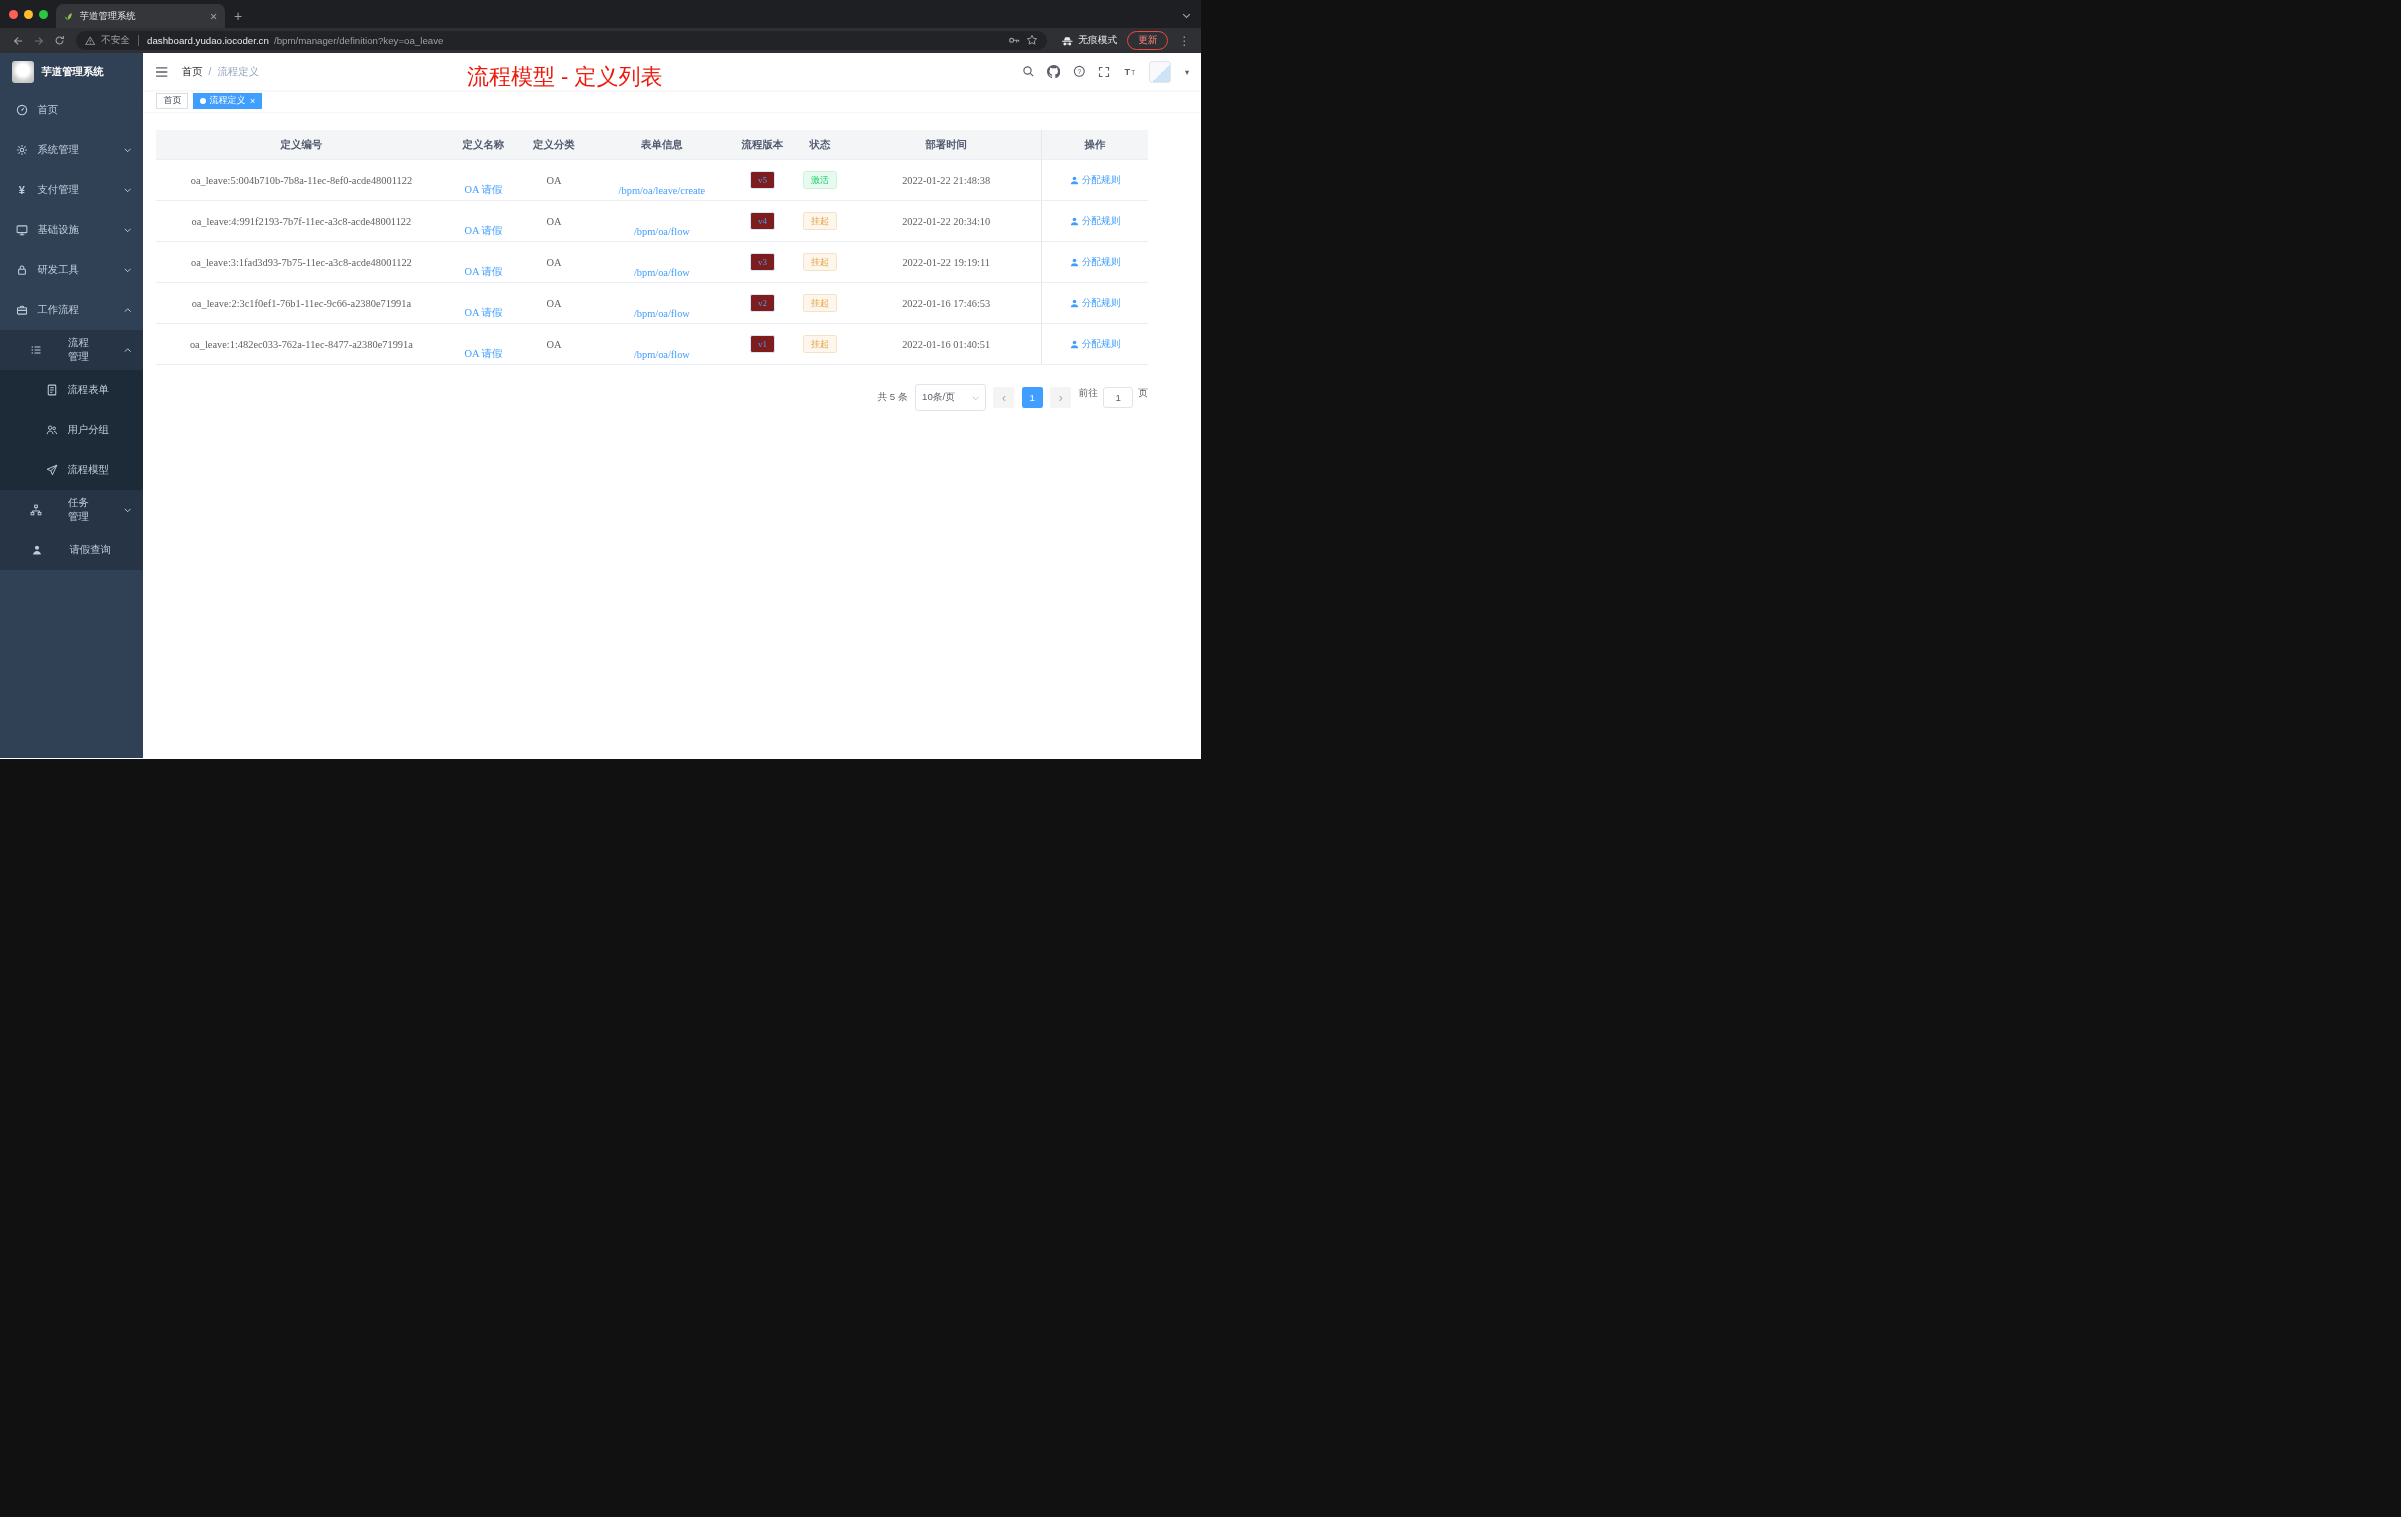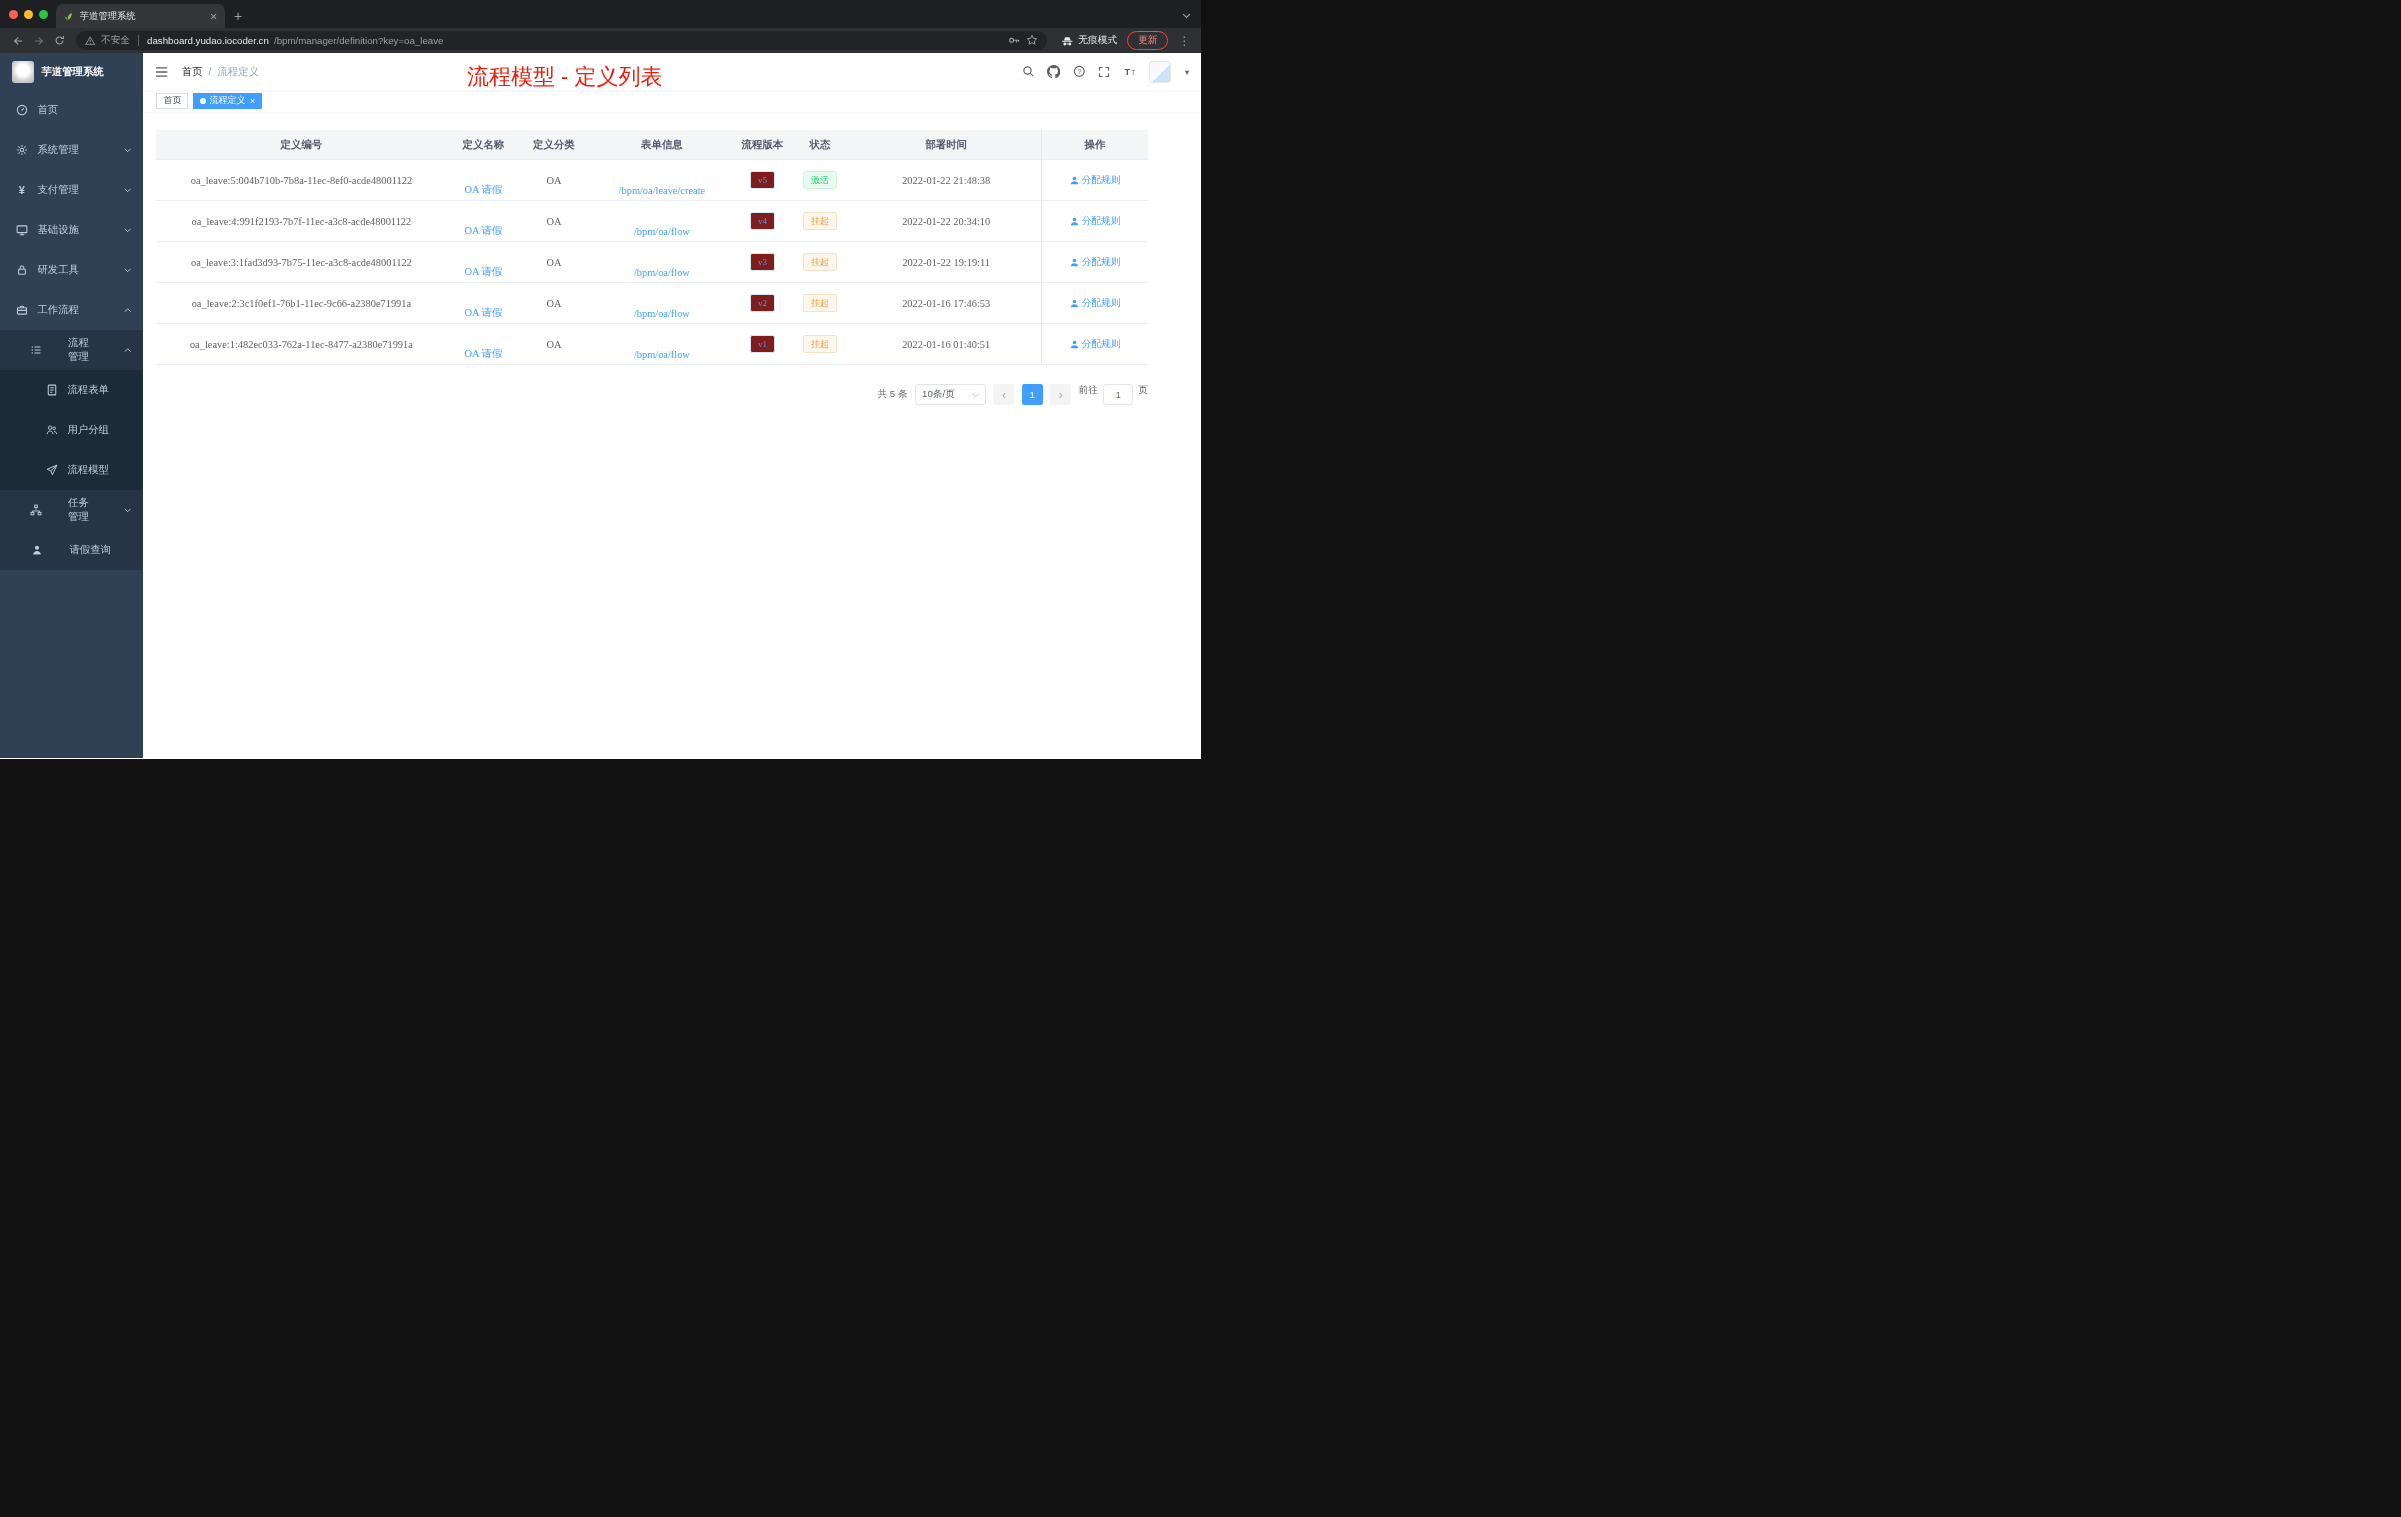--- a/index.html
+++ b/index.html
@@ -86,21 +86,21 @@
   .version-pill { display:inline-block; padding:2.2px 7.4px; background:#7f1d1d; border:0.7px solid #d4e8fb;
                   color:#409eff; border-radius:2.2px; font-size:9px; line-height:1.2; }
   .status-pill { display:inline-block; padding:2.2px 6.7px; border-radius:2.2px; font-size:9px; line-height:1.2; }
   .status-pill[data-type="success"] { background:#e7faf0; border:0.7px solid #d0f0dd; color:#13ce66; }
   .status-pill[data-type="warning"] { background:#fdf6ec; border:0.7px solid #f5e2c4; color:#e6a23c; }
   .action-link { color:#409eff; font-size:9.7px; display:inline-flex; align-items:center; gap:3px; cursor:pointer; }
 
   
   .pagination { display:flex; justify-content:flex-end; align-items:center; gap:7.4px; margin-top:19.3px;
                 font-size:9.7px; color:#606266; }
-  .page-size-select { width:71px; height:21px; border:0.7px solid #e0e3e9; border-radius:3px; background:#fff;
+  .page-size-select { width:71px; height:27px; border:0.7px solid #e0e3e9; border-radius:3px; background:#fff;
                       display:flex; align-items:center; justify-content:space-between; padding:0 6px; cursor:pointer; }
   .pg-btn { width:21px; height:21px; background:#f4f4f5; border-radius:2.2px; display:flex; align-items:center;
             justify-content:center; color:#a8abb2; font-size:12px; cursor:pointer; }
   .pg-current { width:21px; height:21px; background:#409eff; border-radius:2.2px; display:flex; align-items:center;
                 justify-content:center; color:#fff; cursor:pointer; }
   .goto { display:flex; align-items:flex-start; gap:5.2px; }
   .goto-input { width:30px; height:21px; border:0.7px solid #e0e3e9; border-radius:3px; text-align:center;
                 font-size:9.7px; color:#606266; outline:none; }
 
   svg { display:block; }

